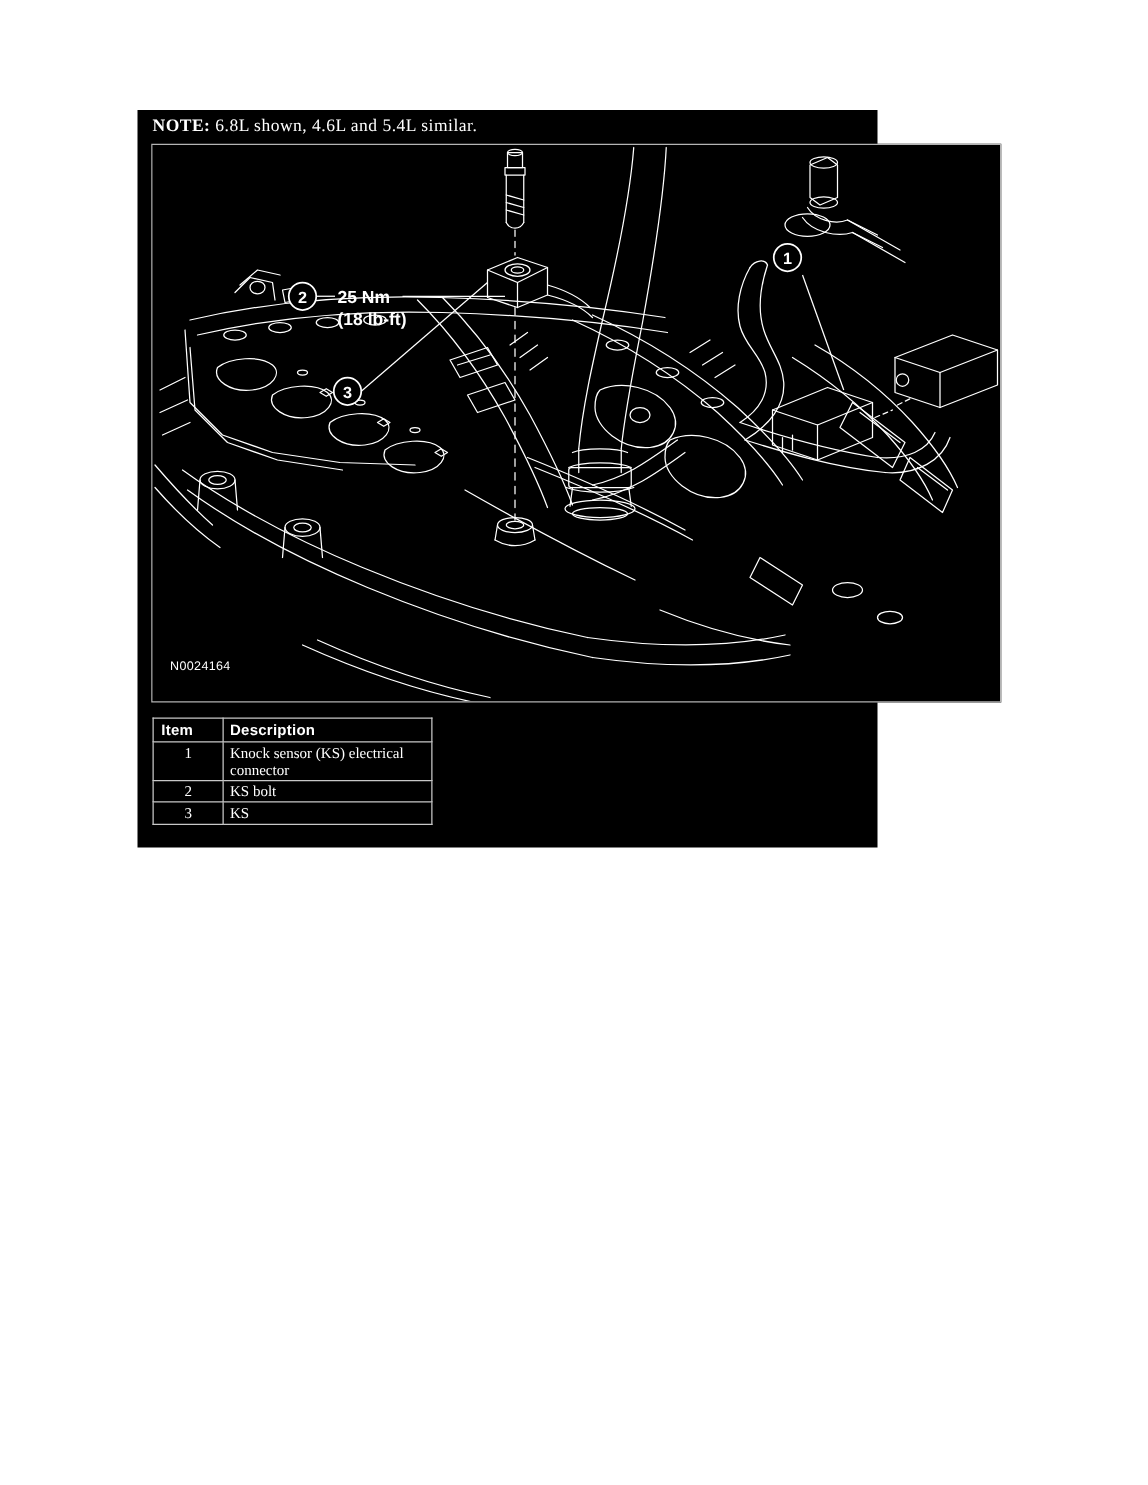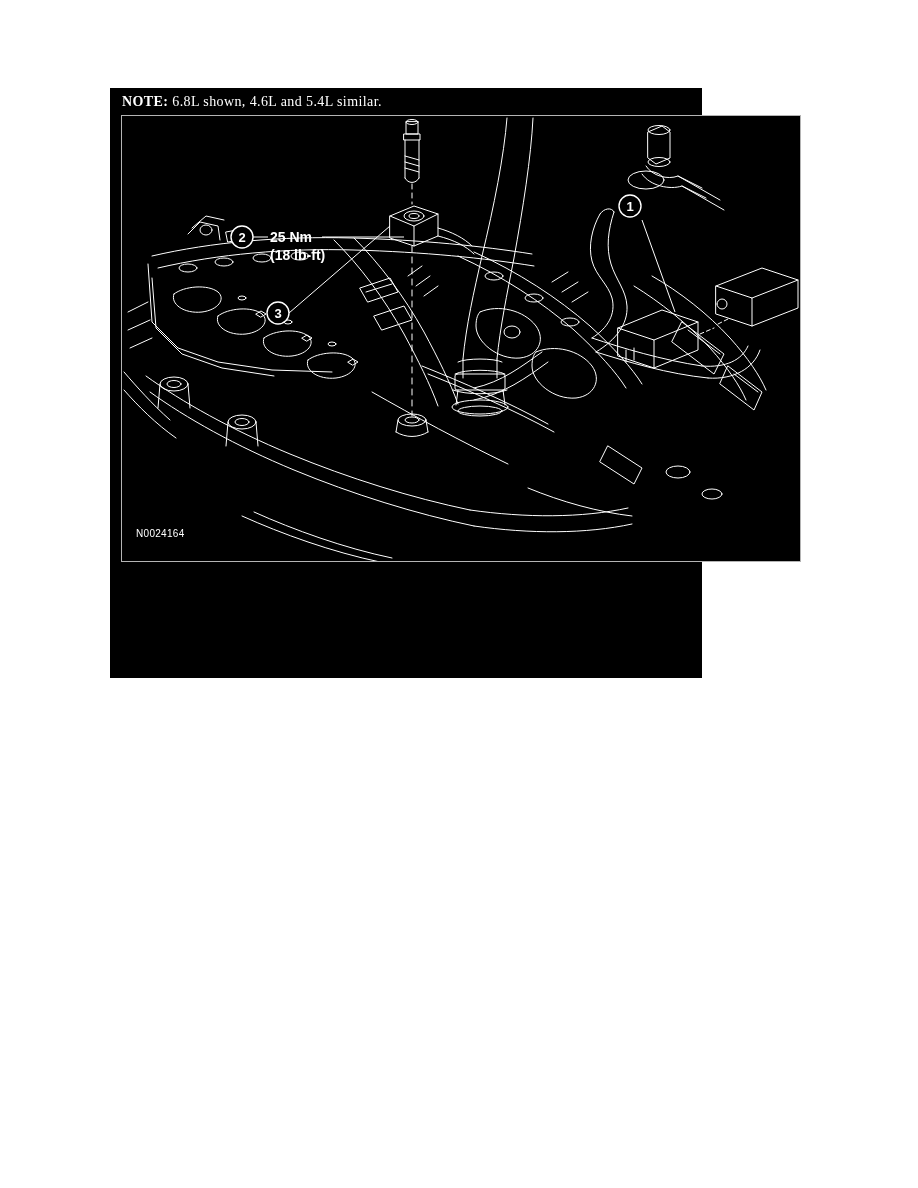--- a/index.html
+++ b/index.html
@@ -323,14 +323,36 @@
 
       <g>
         <text x="148" y="126" fill="#ffffff" font-family="Liberation Sans, sans-serif" font-size="14" font-weight="bold">25 Nm</text>
         <text x="148" y="144" fill="#ffffff" font-family="Liberation Sans, sans-serif" font-size="14" font-weight="bold">(18 lb-ft)</text>
       </g>
     </svg>
   </div>
 
   <div id="figure-id">N0024164</div>
 
+  <table id="item-table">
+    <thead>
+      <tr>
+        <th class="col-item">Item</th>
+        <th>Description</th>
+      </tr>
+    </thead>
+    <tbody>
+      <tr>
+        <td class="col-item">1</td>
+        <td>Knock sensor (KS) electrical connector</td>
+      </tr>
+      <tr>
+        <td class="col-item">2</td>
+        <td>KS bolt</td>
+      </tr>
+      <tr>
+        <td class="col-item">3</td>
+        <td>KS</td>
+      </tr>
+    </tbody>
+  </table>
 
 </div>
 
 </body></html>

